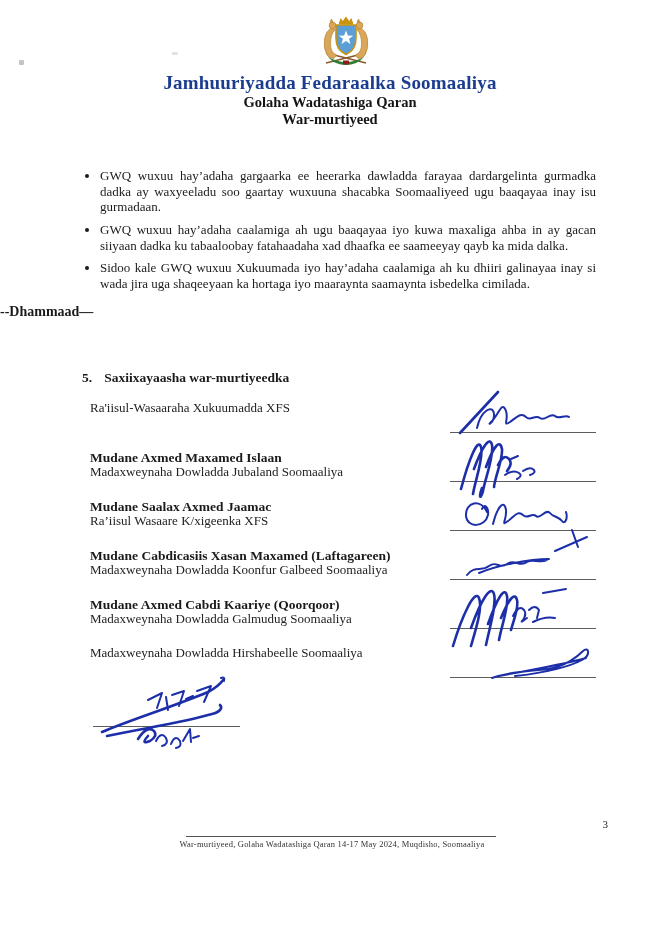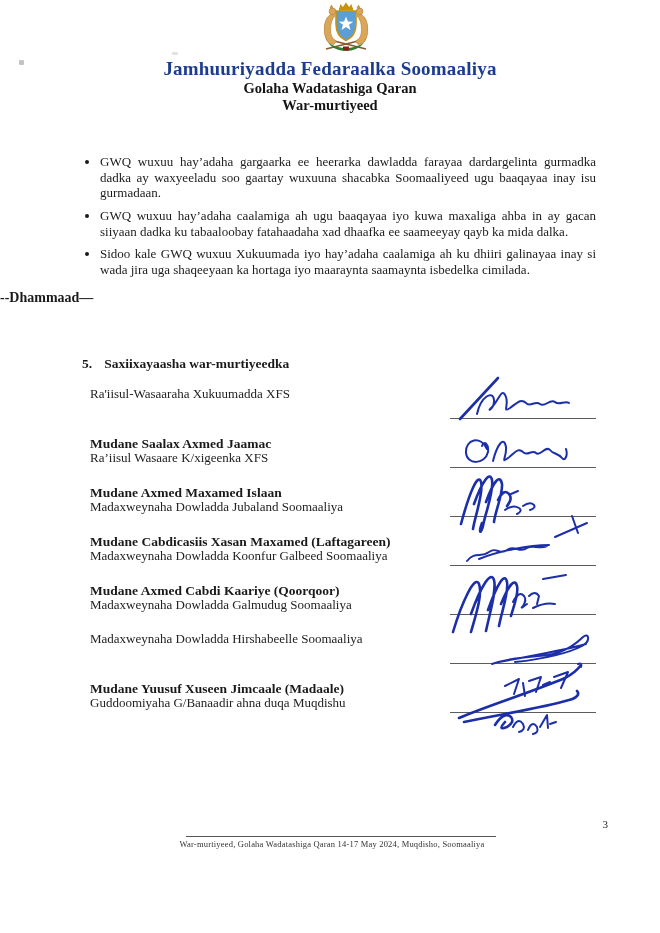--- a/index.html
+++ b/index.html
@@ -7,21 +7,21 @@
   .page {
     position:relative;
     width:660px; height:933px;
     margin:0 auto;
     background:#ffffff;
     font-family:"Liberation Serif", serif;
     color:#1a1a1a;
     overflow:hidden;
   }
   
-  .header { text-align:center; }
+  .header { text-align:center; padding-top:14px; }
   .emblem { display:block; margin:0 auto; margin-left:315px; width:62px; height:52px; }
   .title-blue {
     margin-top:6px;
     font-size:19px; font-weight:bold;
     color:#1c3d8f;
     letter-spacing:.2px;
   }
   .title-sub { font-size:14.5px; font-weight:bold; color:#141414; line-height:1.18; }
   
   .smudge { position:absolute; background:#8a8a8a; opacity:.5; border-radius:1px; }
@@ -135,47 +135,47 @@
         <div class="sig-line"></div>
         <svg viewBox="0 0 150 85">
           <path class="thick" d="M13,63 L51,22"></path>
           <path d="M30,58 C34,40 46,34 47,44 C48,53 38,57 45,51 C52,44 55,30 59,41 C62,50 55,57 63,52 C70,47 74,42 79,47 C83,52 88,44 93,48 C98,52 103,42 108,46 C112,50 118,44 122,47"></path>
         </svg>
       </div>
     </div>
 
     <div class="signer-row">
       <div class="signer-text">
+        <div class="signer-name">Mudane Axmed Maxamed Islaan</div>
+        <div class="signer-title">Madaxweynaha Dowladda Jubaland Soomaaliya</div>
+      </div>
+      <div class="sig-cell">
+        <div class="sig-line"></div>
+        <svg viewBox="0 0 150 85">
+          <path class="thick" d="M14,70 C22,40 31,18 34,28 C37,38 28,62 26,75 M27,50 C35,28 43,16 45,26 C47,38 38,60 36,72 C34,80 31,80 35,69 M39,48 C47,26 53,20 55,30 C56,40 48,58 47,68 M51,46 Q57,34 62,40 Q66,45 60,52"></path>
+          <path d="M64,40 L71,37 M58,56 Q66,50 72,54 Q76,57 70,60 M76,52 q7,-5 11,-1 q2,3 -4,5"></path>
+        </svg>
+      </div>
+    </div>
+
+    <div class="signer-row">
+      <div class="signer-text">
         <div class="signer-name">Mudane Saalax Axmed Jaamac</div>
         <div class="signer-title">Ra’iisul Wasaare K/xigeenka XFS</div>
       </div>
       <div class="sig-cell">
         <div class="sig-line"></div>
         <svg viewBox="0 0 150 85">
           <path d="M40,44 C34,30 18,34 19,48 C20,60 38,60 41,47 C42,39 37,35 35,41 M46,56 C50,40 57,30 59,42 C60,52 53,59 61,53 C68,48 71,42 76,47 C80,52 85,44 89,48 C93,52 99,40 103,45 C106,49 111,48 115,53 C118,57 121,50 119,44"></path>
         </svg>
       </div>
     </div>
 
     <div class="signer-row">
       <div class="signer-text">
-        <div class="signer-name">Mudane Axmed Maxamed Islaan</div>
-        <div class="signer-title">Madaxweynaha Dowladda Jubaland Soomaaliya</div>
-      </div>
-      <div class="sig-cell">
-        <div class="sig-line"></div>
-        <svg viewBox="0 0 150 85">
-          <path class="thick" d="M14,70 C22,40 31,18 34,28 C37,38 28,62 26,75 M27,50 C35,28 43,16 45,26 C47,38 38,60 36,72 C34,80 31,80 35,69 M39,48 C47,26 53,20 55,30 C56,40 48,58 47,68 M51,46 Q57,34 62,40 Q66,45 60,52"></path>
-          <path d="M64,40 L71,37 M58,56 Q66,50 72,54 Q76,57 70,60 M76,52 q7,-5 11,-1 q2,3 -4,5"></path>
-        </svg>
-      </div>
-    </div>
-
-    <div class="signer-row">
-      <div class="signer-text">
         <div class="signer-name">Mudane Cabdicasiis Xasan Maxamed (Laftagareen)</div>
         <div class="signer-title">Madaxweynaha Dowladda Koonfur Galbeed Soomaaliya</div>
       </div>
       <div class="sig-cell">
         <div class="sig-line"></div>
         <svg viewBox="0 0 150 85">
           <path d="M20,58 C28,48 34,55 42,49 C50,43 52,53 60,47 C68,41 72,51 80,45 C86,41 92,47 100,43 M32,56 C52,48 82,42 102,42"></path>
           <path d="M108,34 L140,20 M125,13 L131,30"></path>
         </svg>
       </div>
@@ -201,24 +201,20 @@
       </div>
       <div class="sig-cell">
         <div class="sig-line"></div>
         <svg viewBox="0 0 150 85">
           <path d="M45,63 C70,54 95,57 110,52 C122,48 130,42 136,36 C142,31 144,40 135,45 C124,51 99,58 68,61 M52,61 C85,55 118,49 139,43"></path>
         </svg>
       </div>
     </div>
 
     <div class="signer-row">
-      <div class="signer-text">
-        <div class="signer-name">Mudane Yuusuf Xuseen Jimcaale (Madaale)</div>
-        <div class="signer-title">Guddoomiyaha G/Banaadir ahna duqa Muqdishu</div>
-      </div>
       <div class="sig-cell">
         <div class="sig-line"></div>
         <svg viewBox="0 0 150 85">
           <path d="M58,36 L72,29 L67,44 M76,33 L78,46 M82,31 L94,27 L89,42 M96,35 L103,32 M107,27 L121,22 L114,38 M131,14 q4,-2 3,3"></path>
           <path class="thick" d="M12,68 C40,56 85,42 118,28 C126,24 131,19 134,15 M17,72 C55,64 95,58 122,50 C130,48 133,44 130,41 M48,75 Q57,61 64,67 Q68,72 60,77 Q50,81 58,72"></path>
           <path d="M66,77 q5,-10 10,-3 q3,6 -4,8 M81,80 q4,-10 9,-3 q2,6 -4,7 M93,77 l7,-12 l1,13 M103,74 l6,-2"></path>
         </svg>
       </div>
     </div>
 

